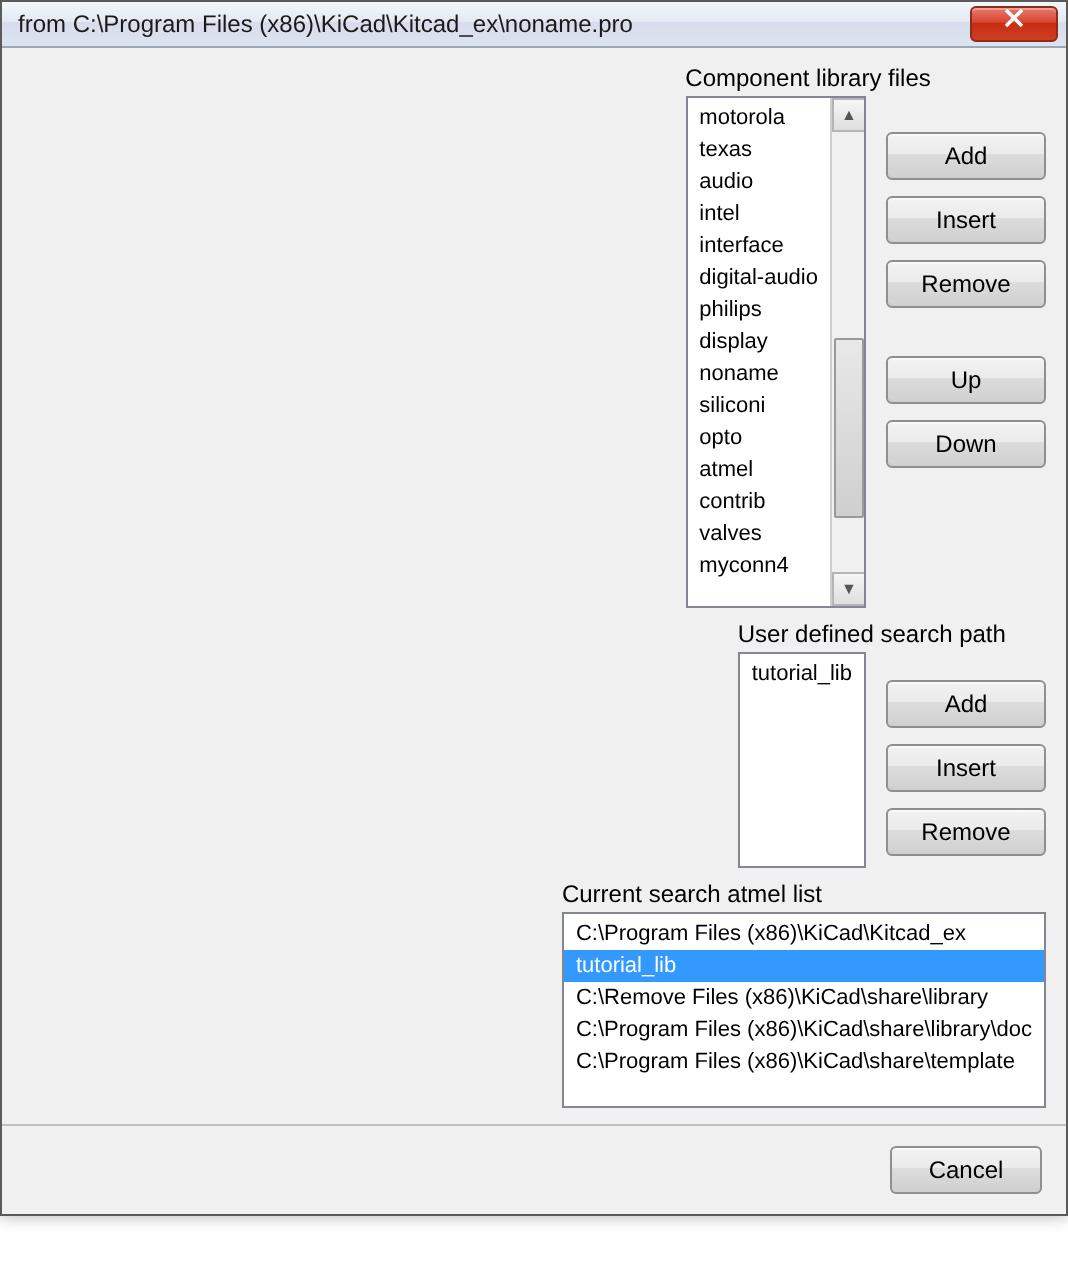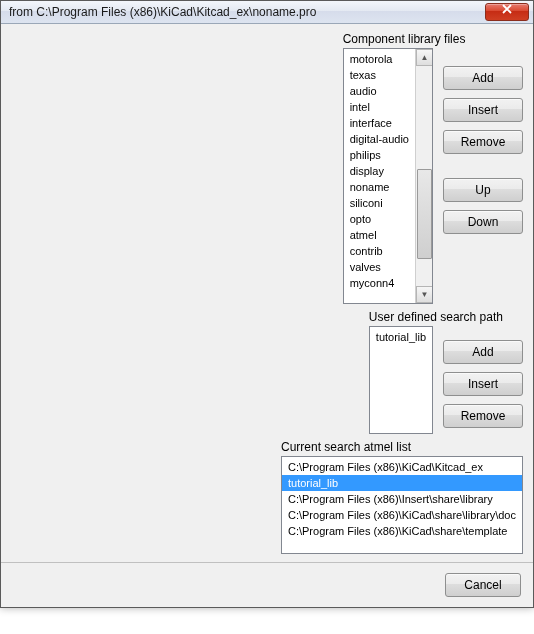--- a/index.html
+++ b/index.html
@@ -211,21 +211,21 @@
           <button class="btn">Remove</button>
         </div>
       </div>
     </div>
 
     <div>
       <div class="section-label">Current search atmel list</div>
       <div class="listbox" style="height:98px" id="list-curpaths">
           <div class="list-item">C:\Program Files (x86)\KiCad\Kitcad_ex</div>
           <div class="list-item selected">tutorial_lib</div>
-          <div class="list-item">C:\Program Files (x86)\Insert\share\library</div>
+          <div class="list-item">C:\Remove Files (x86)\KiCad\share\library</div>
           <div class="list-item">C:\Program Files (x86)\KiCad\share\library\doc</div>
           <div class="list-item">C:\Program Files (x86)\KiCad\share\template</div>
         </div>
     </div>
 
   </div>
 
   <div class="footer">
     <button class="btn">Cancel</button>
   </div>

